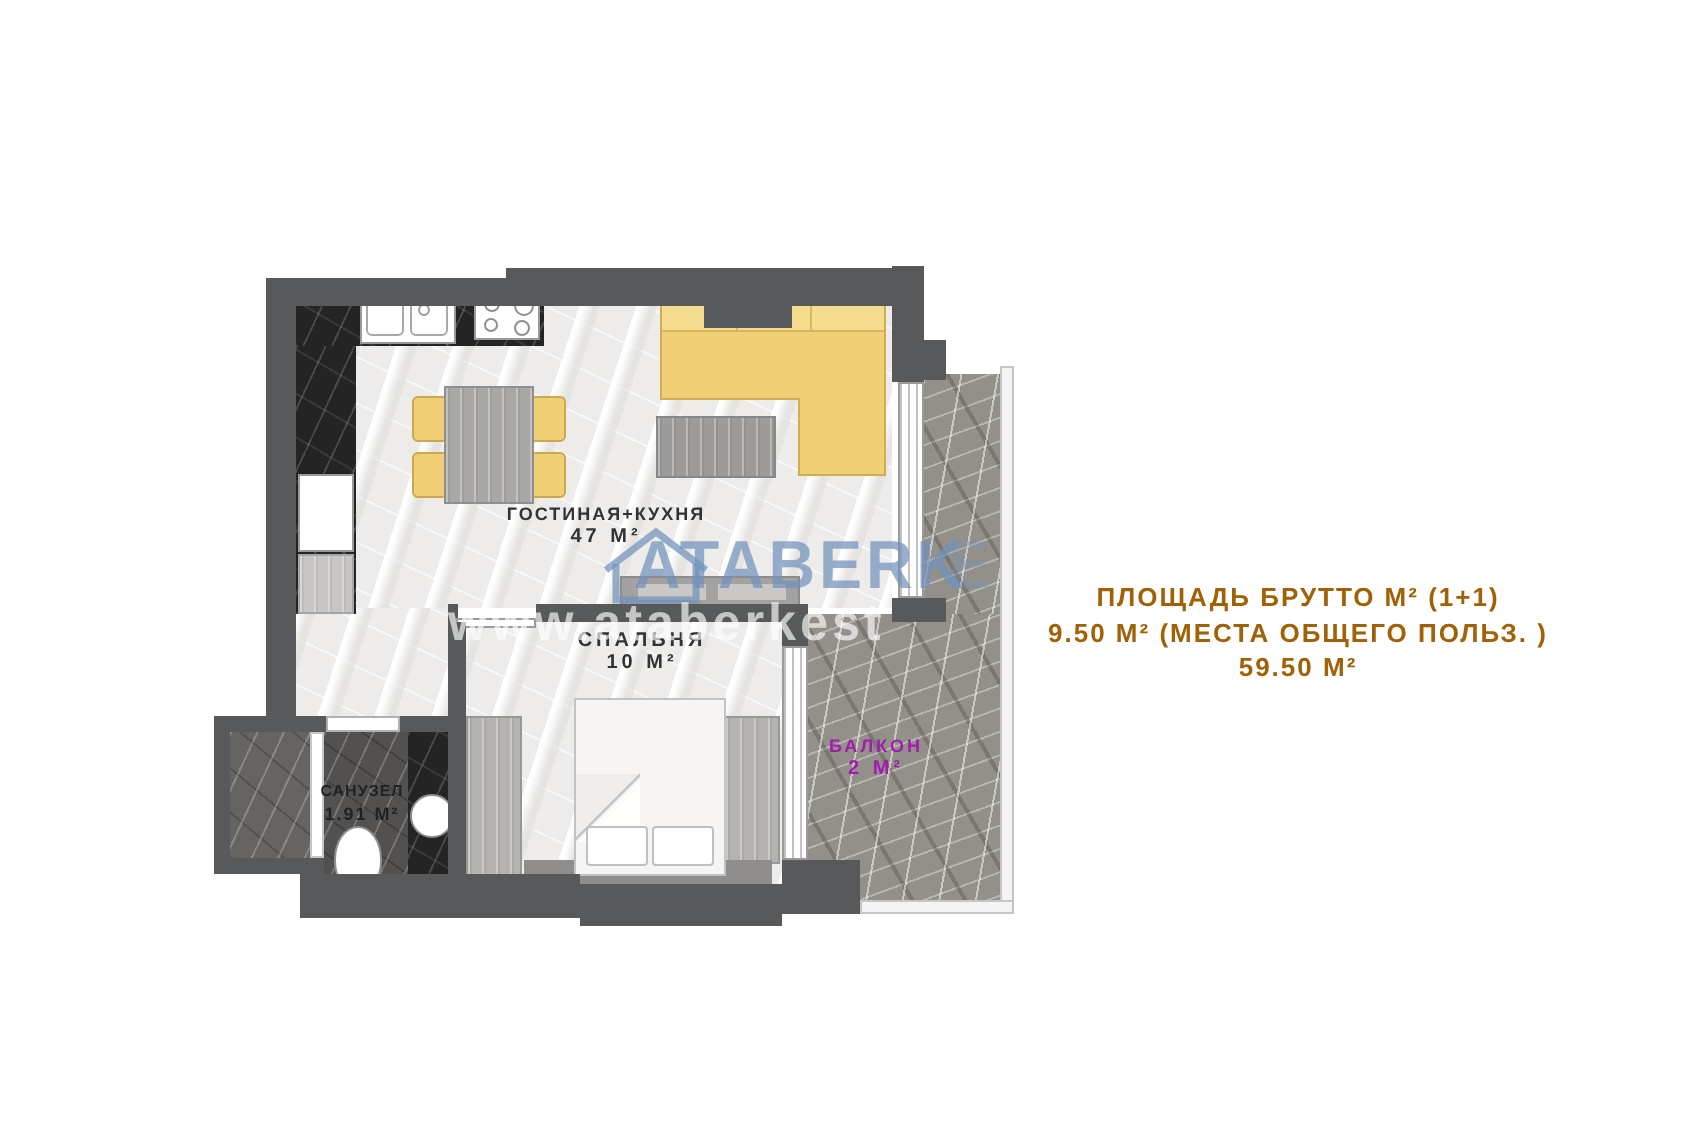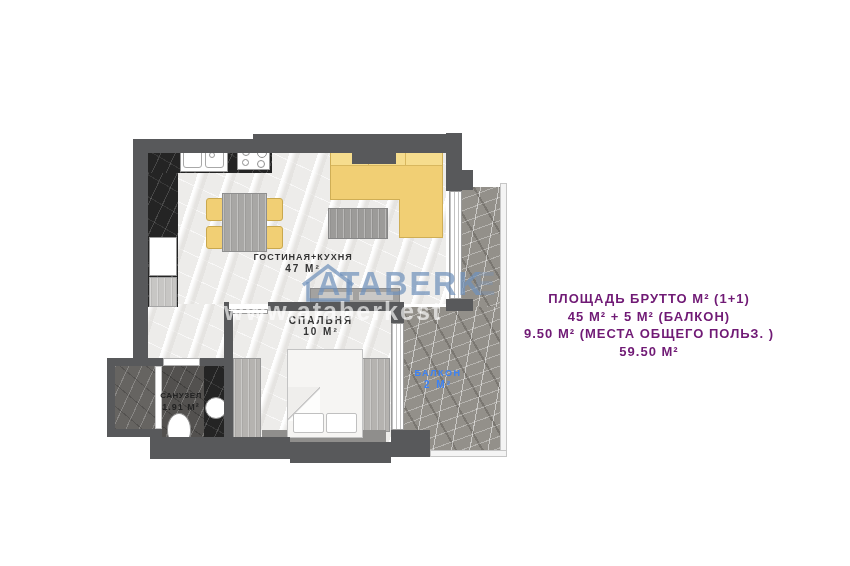--- a/index.html
+++ b/index.html
@@ -30,21 +30,21 @@
       repeating-linear-gradient(160deg, rgba(255,255,255,.32) 0 1px, rgba(255,255,255,0) 1px 11px);}
   .grain-v{background-image:repeating-linear-gradient(90deg, rgba(255,255,255,.3) 0 1px, rgba(0,0,0,.06) 1px 2px, rgba(255,255,255,0) 2px 7px);}
   .fixture{position:absolute;background:#fff;border:1px solid #9a9a9a;box-sizing:border-box;}
   .window{position:absolute;background-color:#fff;border:1px solid #9a9a9a;box-sizing:border-box;
     background-image:repeating-linear-gradient(90deg, #c2c2c2 0 1px, rgba(255,255,255,0) 1px 4px);}
   .rail{position:absolute;background:#f4f4f4;border:1px solid #c6c6c6;box-sizing:border-box;}
   .room-label{position:absolute;text-align:center;color:#333;font-weight:700;}
   .room-label .l1{display:block;font-size:9px;line-height:11px;letter-spacing:1px;}
   .room-label .l2{display:block;font-size:10px;line-height:12px;letter-spacing:2px;}
   .summary{position:absolute;left:498px;top:290px;width:302px;text-align:center;
-    color:#701a75;font-weight:700;font-size:13px;line-height:17.5px;letter-spacing:1px;}
+    color:#a16207;font-weight:700;font-size:13px;line-height:17.5px;letter-spacing:1px;}
   .wm-brand{position:absolute;font-weight:700;font-size:34px;letter-spacing:2px;
     color:rgba(112,146,187,.72);transform:scaleX(.95);transform-origin:left top;white-space:nowrap;}
   .wm-url{position:absolute;font-weight:700;font-size:26px;letter-spacing:2px;
     color:rgba(255,255,255,.65);transform:scaleX(.97);transform-origin:left top;white-space:nowrap;}
   .burner{position:absolute;width:8px;height:8px;border:1px solid #8f8f8f;border-radius:50%;background:#fff;box-sizing:border-box;}
   .basin{position:absolute;width:19px;height:19px;border:1px solid #a8a8a8;border-radius:3px;background:#fff;box-sizing:border-box;}
   .chair{position:absolute;width:18px;height:23px;background:#f1cf74;border:1px solid #c9a84e;border-radius:3px;box-sizing:border-box;}
   .pillow{position:absolute;width:31px;height:20px;background:#fff;border:1px solid #c0c0c0;border-radius:2px;box-sizing:border-box;}
 </style>
 </head>
@@ -141,33 +141,32 @@
     <span class="l2">47 М²</span>
   </div>
   <div class="room-label" style="left:256px;top:315px;width:130px;">
     <span class="l1" style="font-size:10px;letter-spacing:2px;">СПАЛЬНЯ</span>
     <span class="l2">10 М²</span>
   </div>
   <div class="room-label" style="left:146px;top:390px;width:70px;color:#222;">
     <span class="l1" style="font-size:8px;letter-spacing:.5px;">САНУЗЕЛ</span>
     <span class="l2" style="font-size:9px;letter-spacing:1px;">1.91 М²</span>
   </div>
-  <div class="room-label" style="left:403px;top:368px;width:70px;color:#3b82f6;">
+  <div class="room-label" style="left:403px;top:368px;width:70px;color:#a21caf;">
     <span class="l1" style="letter-spacing:1.5px;">БАЛКОН</span>
     <span class="l2">2 М²</span>
   </div>
 
   <svg class="abs" style="left:301px;top:262px;" width="54" height="40" viewBox="0 0 54 40">
     <path d="M2 23 L27 4 L52 23" fill="none" stroke="rgba(112,146,187,.72)" stroke-width="3.5"></path>
     <path d="M7 20 L7 38 L47 38 L47 20" fill="none" stroke="rgba(112,146,187,.72)" stroke-width="3.5"></path>
   </svg>
   <div class="wm-brand" style="left:317px;top:264px;">ATABERK</div>
   <div class="wm-brand" style="left:474px;top:264px;opacity:.45;">E</div>
   <div class="wm-url" style="left:224px;top:296px;">www.ataberkest</div>
 
   <div class="summary">
     <div>ПЛОЩАДЬ БРУТТО М² (1+1)</div>
-    <div>45 М² + 5 М² (БАЛКОН)</div>
     <div>9.50 М² (МЕСТА ОБЩЕГО ПОЛЬЗ. )</div>
     <div>59.50 М²</div>
   </div>
 
 </div>
 
 </body></html>

